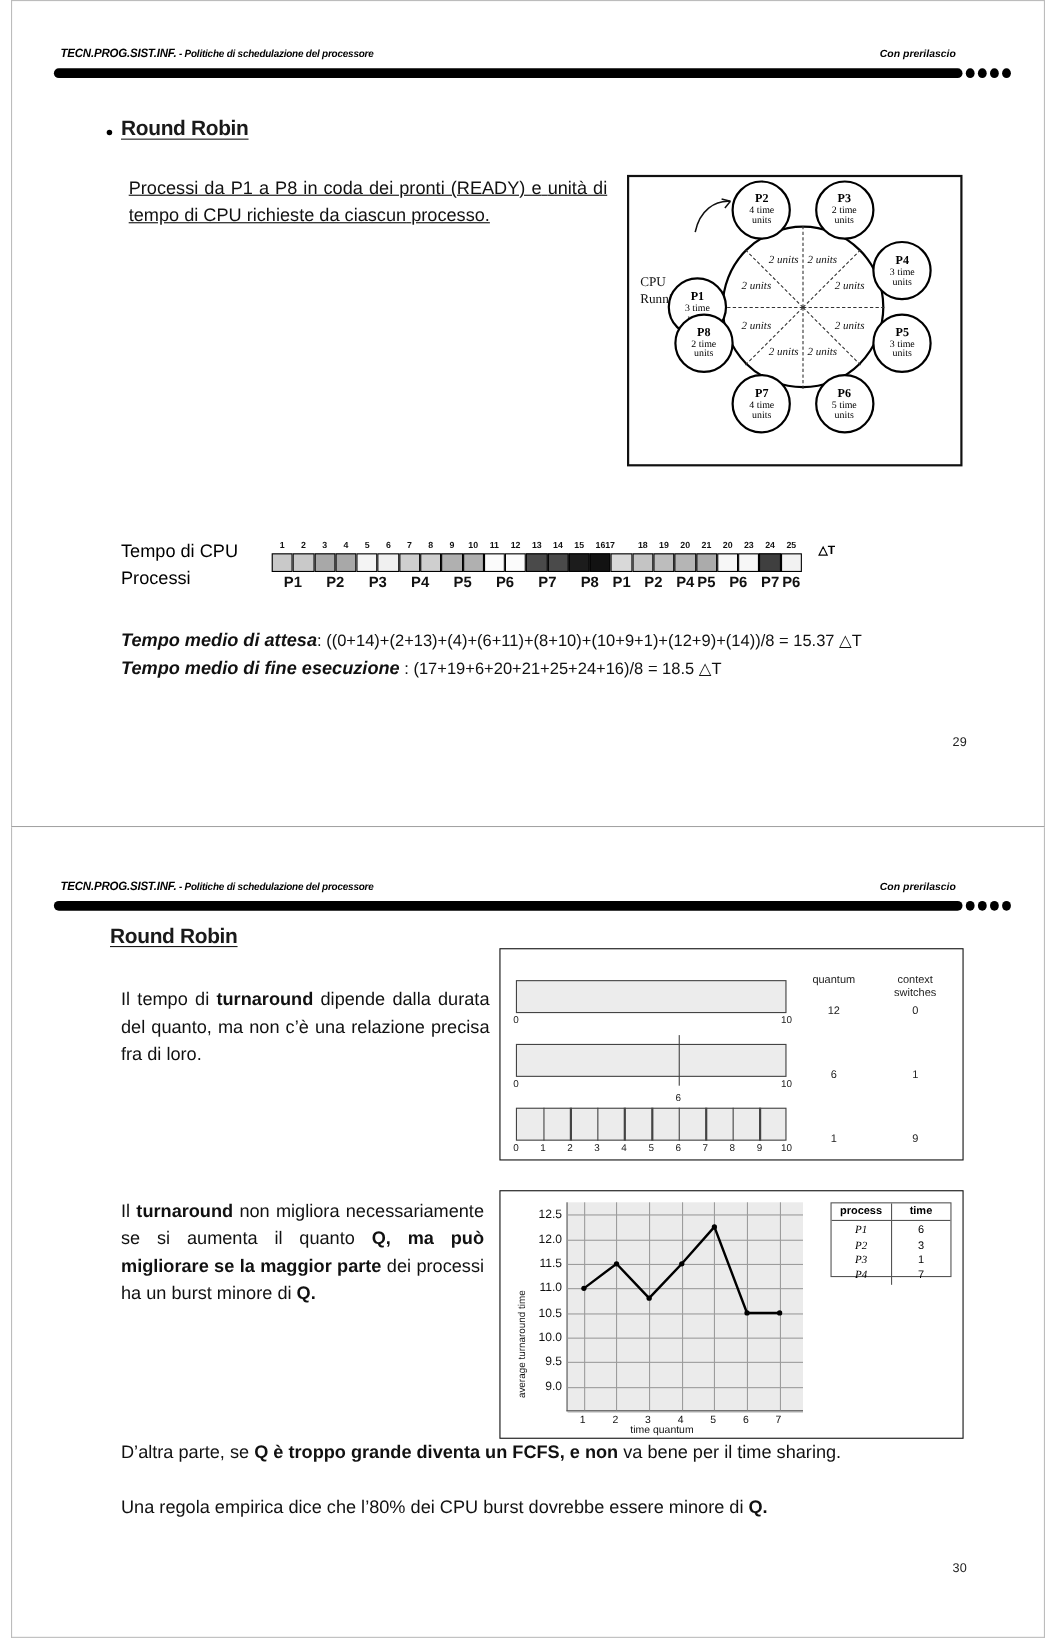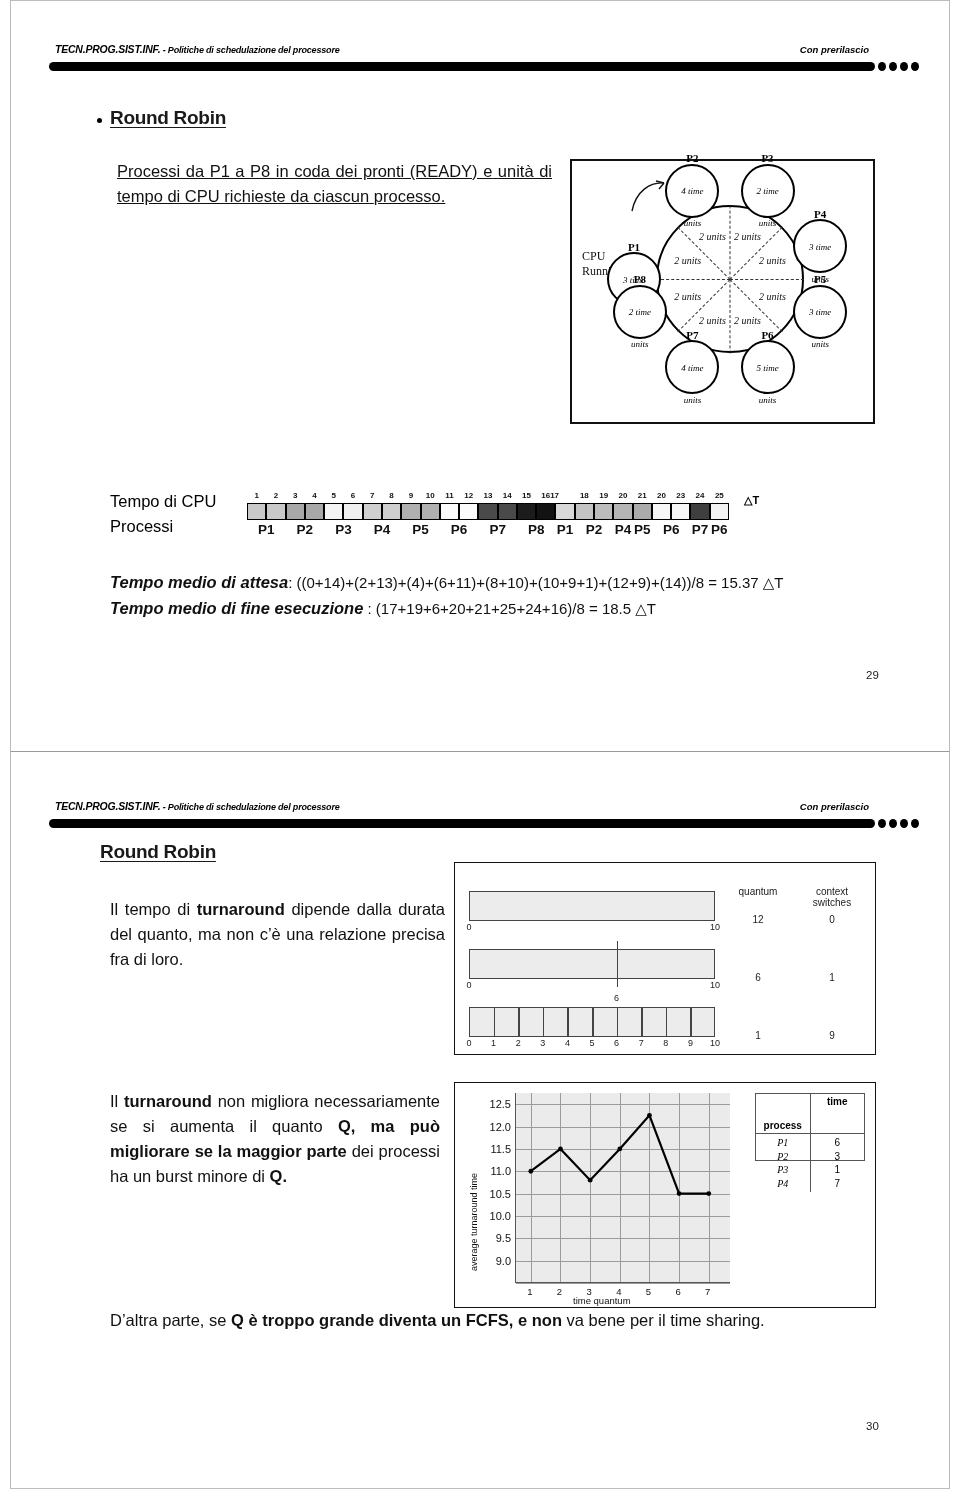--- a/index.html
+++ b/index.html
@@ -101,21 +101,21 @@
   }
   .spoke { position:absolute; transform-origin:0 50%; height:0; border-top:1.5px dashed #333; }
   .pnode {
     position:absolute; border:2px solid #000; border-radius:50%;
     background:#fff; display:flex; flex-direction:column;
     align-items:center; justify-content:center; text-align:center;
     font-family:"Liberation Serif", serif;
     line-height:1.0;
   }
   .pnode .pn { font-weight:bold; font-size:11px; }
-  .pnode .pu { font-style:italic; font-size:9px;margin-top:23px; }
+  .pnode .pu { font-size:9px; }
   .unit-lbl {
     position:absolute; font-family:"Liberation Serif", serif;
     font-style:italic; font-size:10px; white-space:nowrap; color:#111;
   }
   .cpu-lbl {
     position:absolute; font-family:"Liberation Serif", serif;
     font-size:12px; color:#111; line-height:1.25;
   }
   .cpu-line { position:absolute; height:2px; background:#777; }
 
@@ -437,21 +437,21 @@
           <circle cx="133.44827586206898" cy="22.35294117647058" r="2.4" fill="#000"></circle>
           <circle cx="163.10344827586206" cy="100.58823529411765" r="2.4" fill="#000"></circle>
           <circle cx="192.75862068965517" cy="100.58823529411765" r="2.4" fill="#000"></circle>
         </svg>
       </div>
     <div class="axis-title-y" style="left:14px; top:188px;">average turnaround time</div>
     <div class="axis-title-x" style="left:118px; top:212px;">time quantum</div>
 
     <div class="tbl" style="left:300px; top:10px; width:110px; height:68px;">
       <div class="tbl-hd">
-        <div style="width:54px;margin-top:24px;">process</div>
+        <div style="width:54px;">process</div>
         <div class="tbl-sep" style="width:1px;"></div>
         <div style="width:54px;">time</div>
       </div>
       <div class="tbl-bd">
         <div class="col" id="tbl-proc" style="width:54px;">
             <div class="pitalic">P1</div>
             <div class="pitalic">P2</div>
             <div class="pitalic">P3</div>
             <div class="pitalic">P4</div>
           </div>
@@ -477,15 +477,18 @@
       <div class="xlab" style="left: 124.138px; width: 20px; top: 203px;">3</div>
       <div class="xlab" style="left: 153.793px; width: 20px; top: 203px;">4</div>
       <div class="xlab" style="left: 183.448px; width: 20px; top: 203px;">5</div>
       <div class="xlab" style="left: 213.103px; width: 20px; top: 203px;">6</div>
       <div class="xlab" style="left: 242.759px; width: 20px; top: 203px;">7</div>
     </div>
 
   <div class="body-text" style="left:99px; top:556px; width:770px;">
     <span>D’altra parte, se </span><b>Q è troppo grande diventa un FCFS, e non</b><span> va bene per il time sharing.</span>
   </div>
+  <div class="body-text" style="left:99px; top:606px; width:775px; text-align:left;">
+    <span>Una regola empirica dice che l’80% dei CPU burst dovrebbe essere minore di </span><b>Q.</b>
+  </div>
 
   <div class="page-no" style="left:855px; top:668px;">30</div>
 </div>
 
 </body></html>

